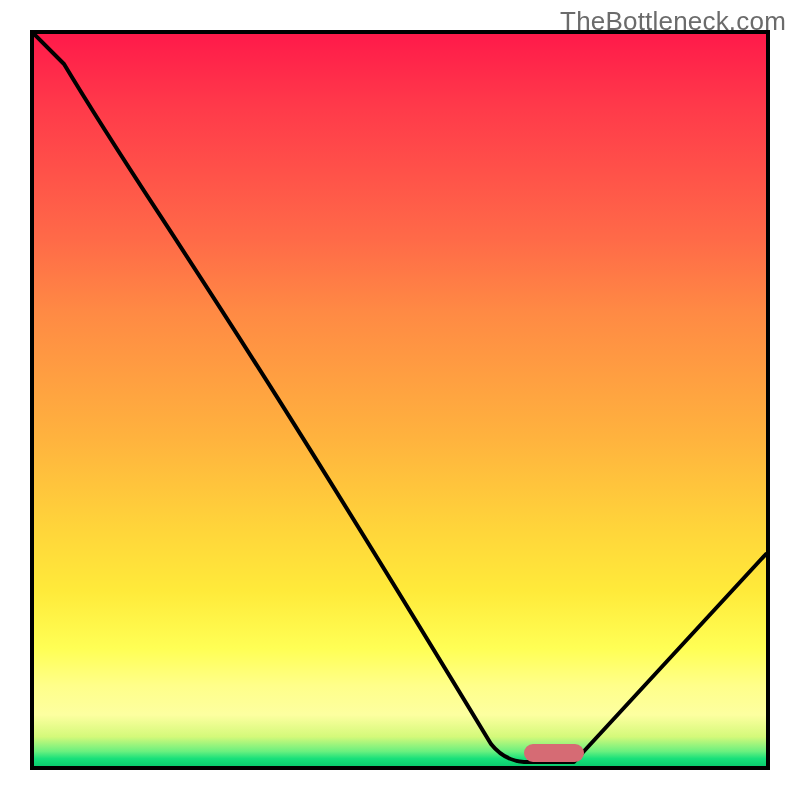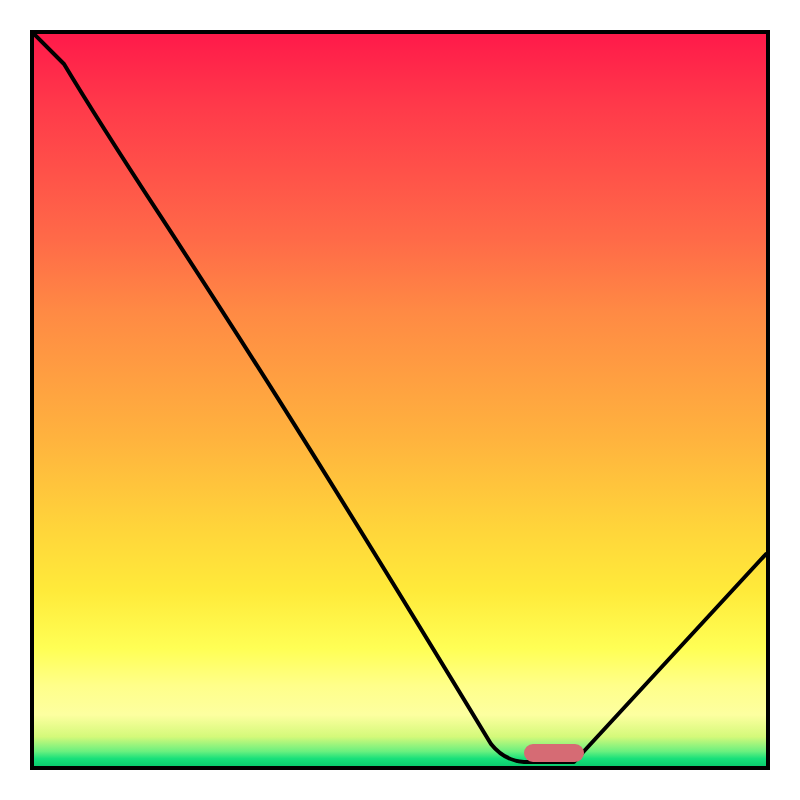--- a/index.html
+++ b/index.html
@@ -66,20 +66,21 @@
     border-radius: 9px;
     background: #d66b74;
     z-index: 5;
   }
 </style>
 </head>
 <body>
 
 <div class="chart-wrap">
 
+  <div class="watermark">TheBottleneck.com</div>
 
   <div class="plot-area">
 
     <svg class="curve" viewBox="0 0 732 732" preserveAspectRatio="none">
       <path fill="none" stroke="#000" stroke-width="4" stroke-linejoin="round" stroke-linecap="round" d="M 0 0 L 30 30 C 120 180, 160 220, 457 710 C 465 720, 475 727, 490 728 L 540 728 L 732 520"></path>
     </svg>
 
     <div class="marker" style="left:490px;width:60px;bottom:4px;"></div>
 
   </div>

